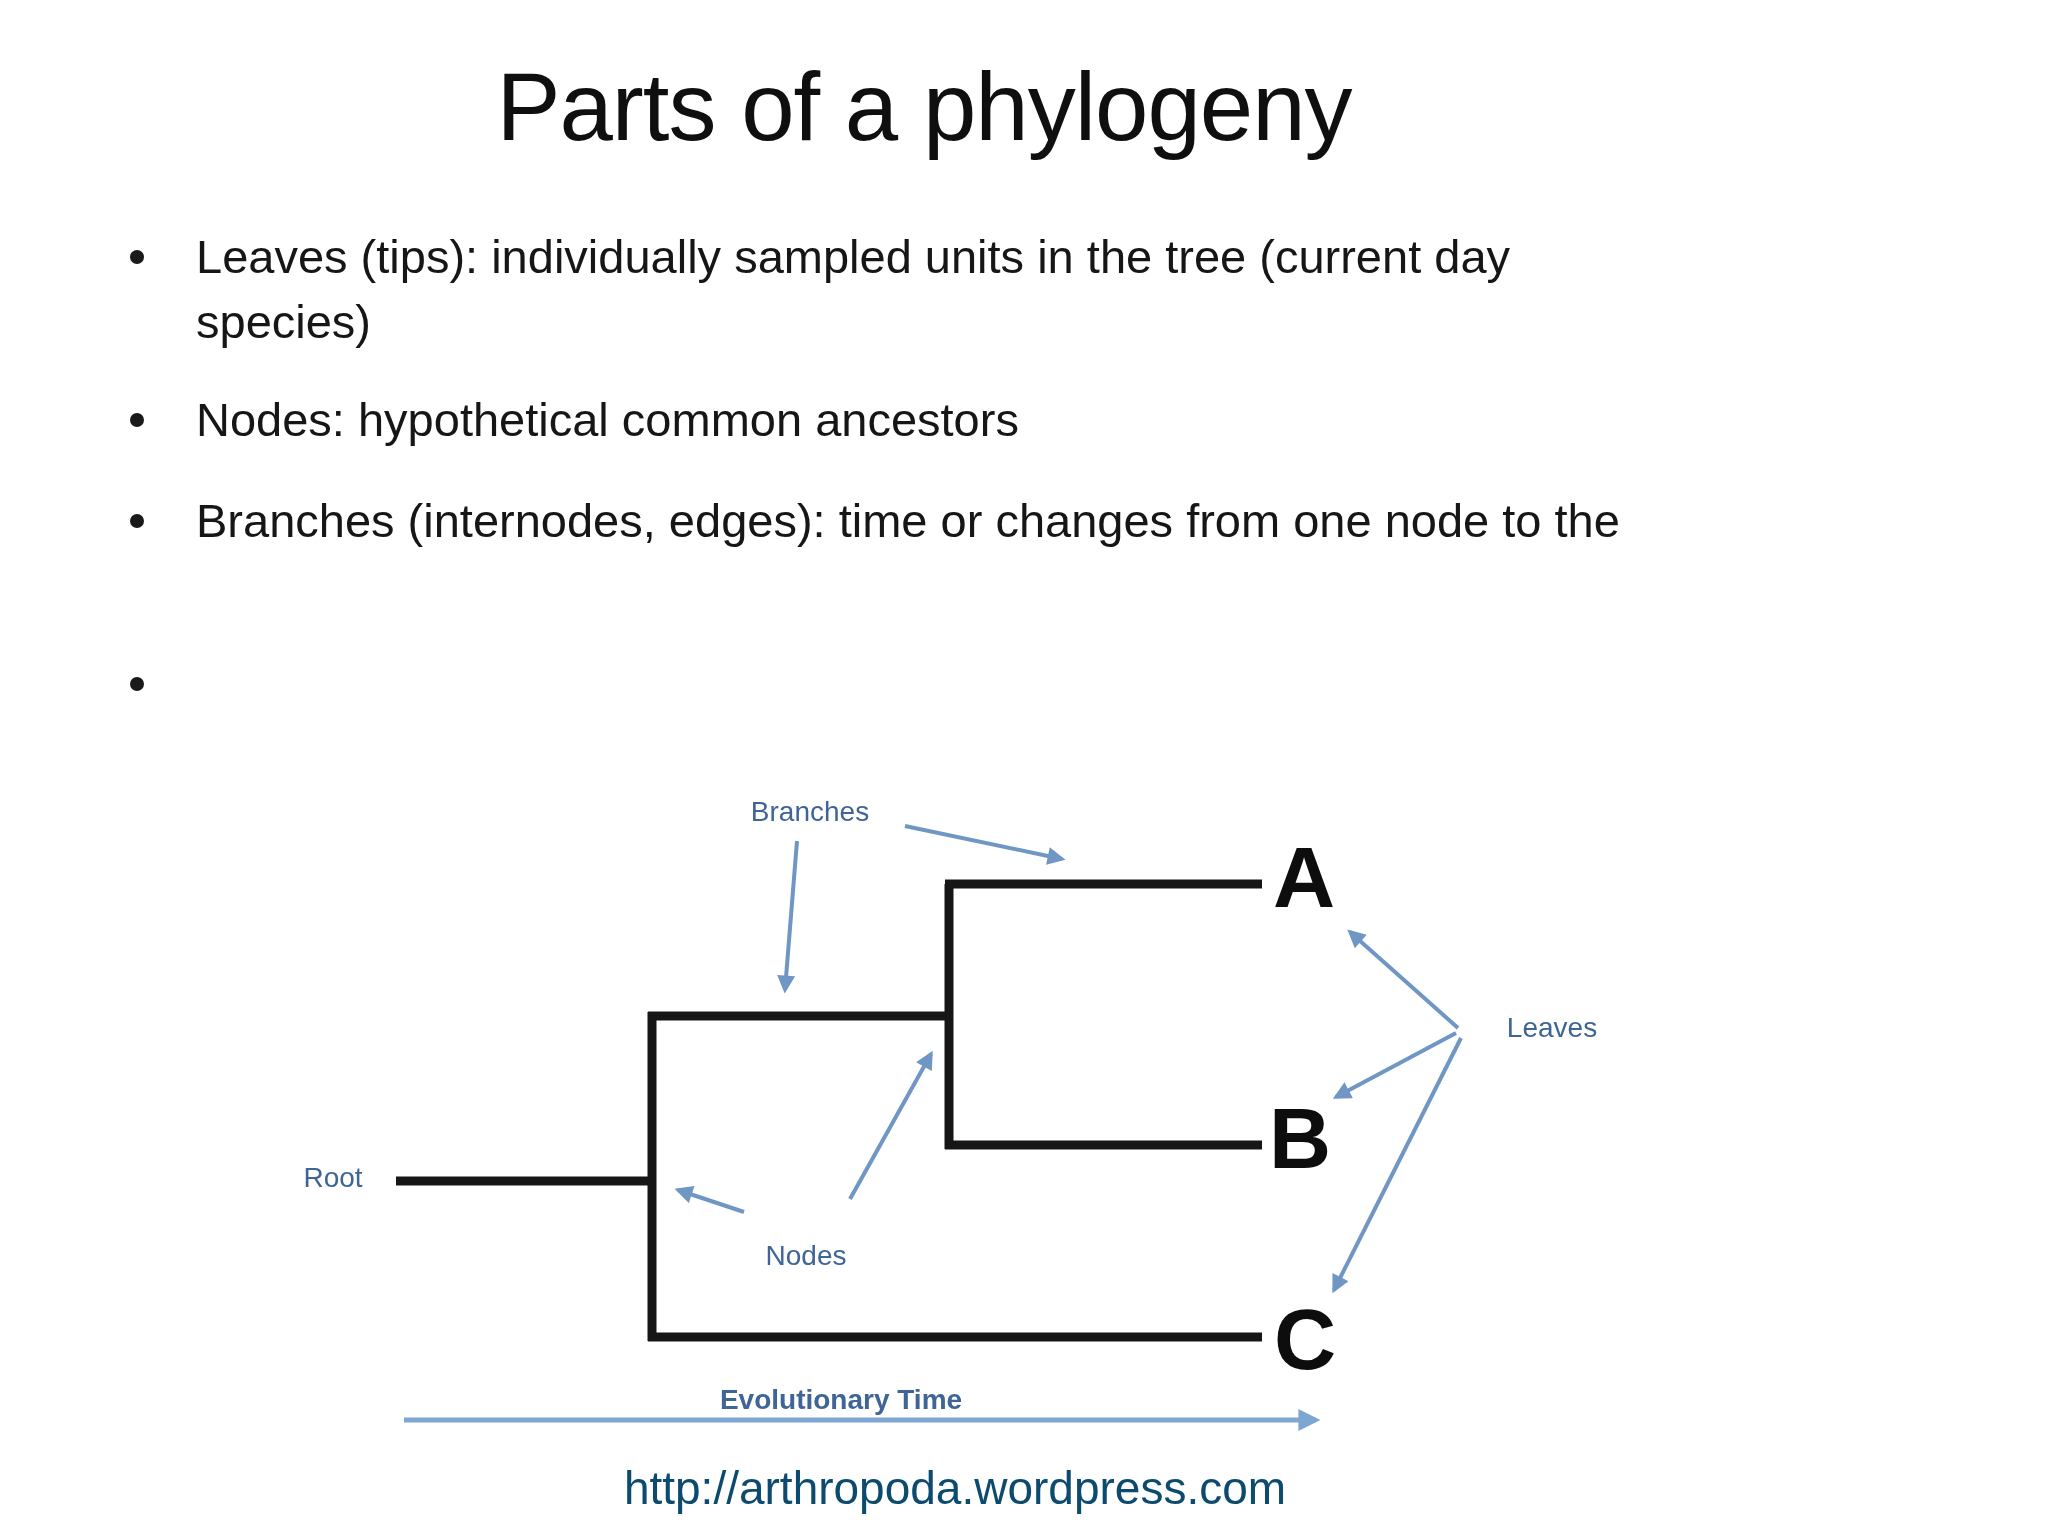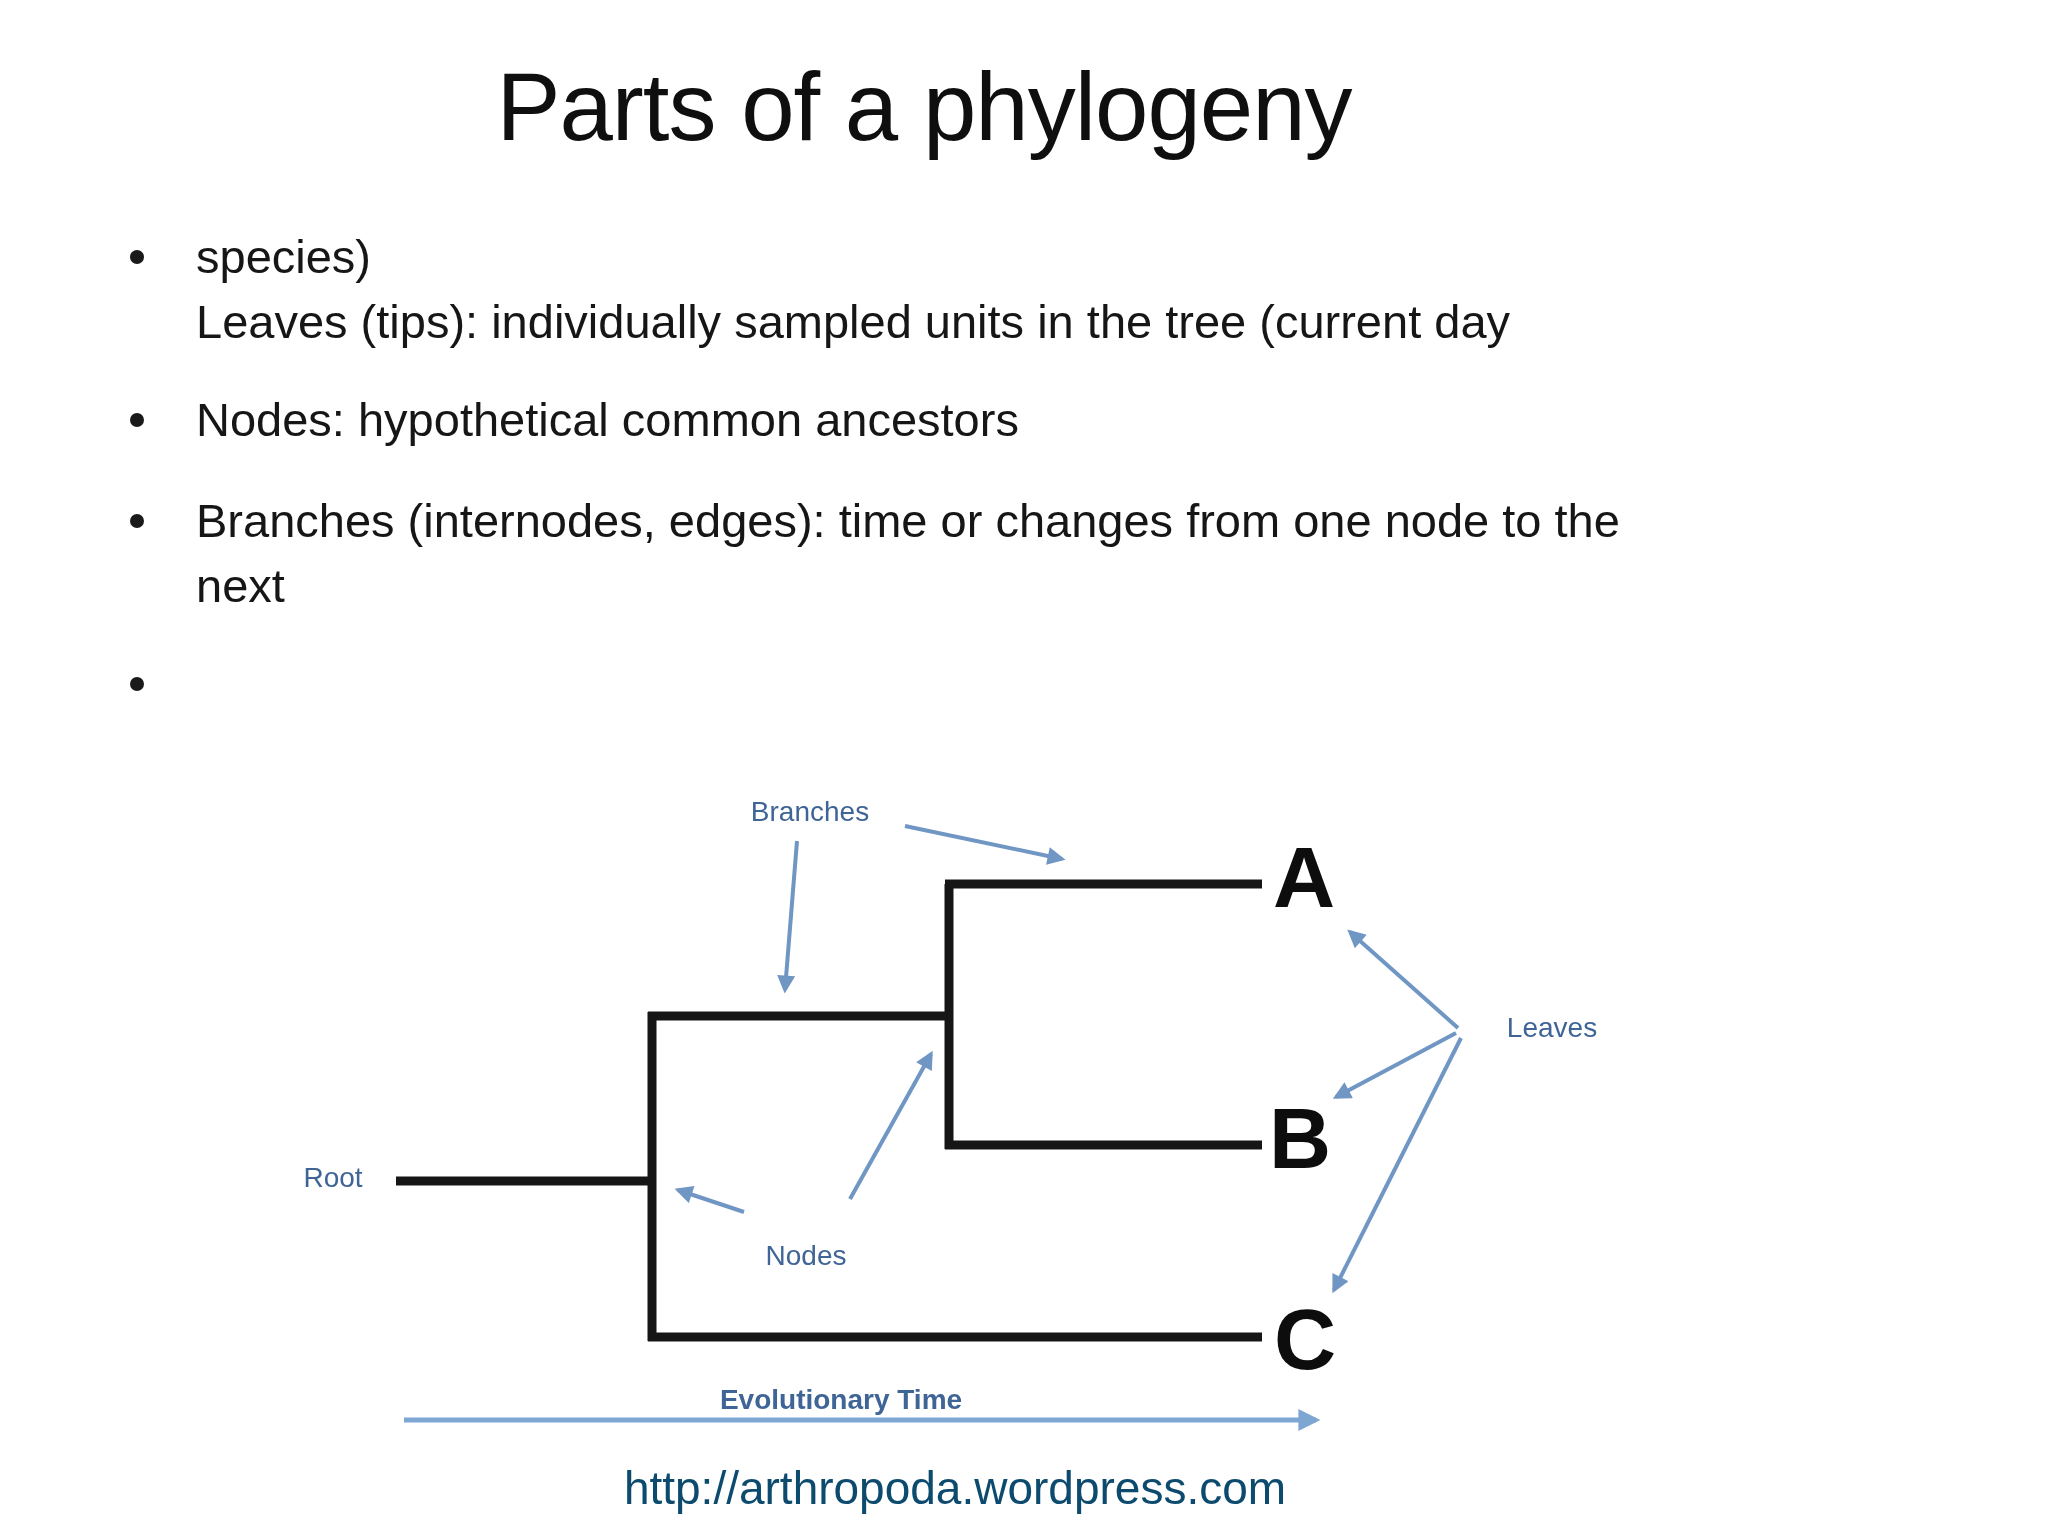--- a/index.html
+++ b/index.html
@@ -73,37 +73,36 @@
   .tip-c { left:1305px; top:1339px; }
 </style>
 </head>
 <body>
 
 <div class="slide-title">Parts of a phylogeny</div>
 
 <div class="bullet-item b1">
   <div class="bullet-dot"></div>
   <div class="bullet-lines">
+    <div class="bullet-line">Leaves (tips): individually sampled units in the tree (current day</div>
     <div class="bullet-line">species)</div>
-    <div class="bullet-line">Leaves (tips): individually sampled units in the tree (current day</div>
   </div>
 </div>
 
 <div class="bullet-item b2">
   <div class="bullet-dot"></div>
   <div class="bullet-lines">
     <div class="bullet-line">Nodes: hypothetical common ancestors</div>
   </div>
 </div>
 
 <div class="bullet-item b3">
   <div class="bullet-dot"></div>
   <div class="bullet-lines">
     <div class="bullet-line">Branches (internodes, edges): time or changes from one node to the</div>
-    <div class="bullet-line">next</div>
   </div>
 </div>
 
 <div class="bullet-item b4">
   <div class="bullet-dot"></div>
   <div class="bullet-lines">
   </div>
 </div>
 
 <svg class="diagram-layer" width="2048" height="1535" viewBox="0 0 2048 1535" xmlns="http://www.w3.org/2000/svg">

